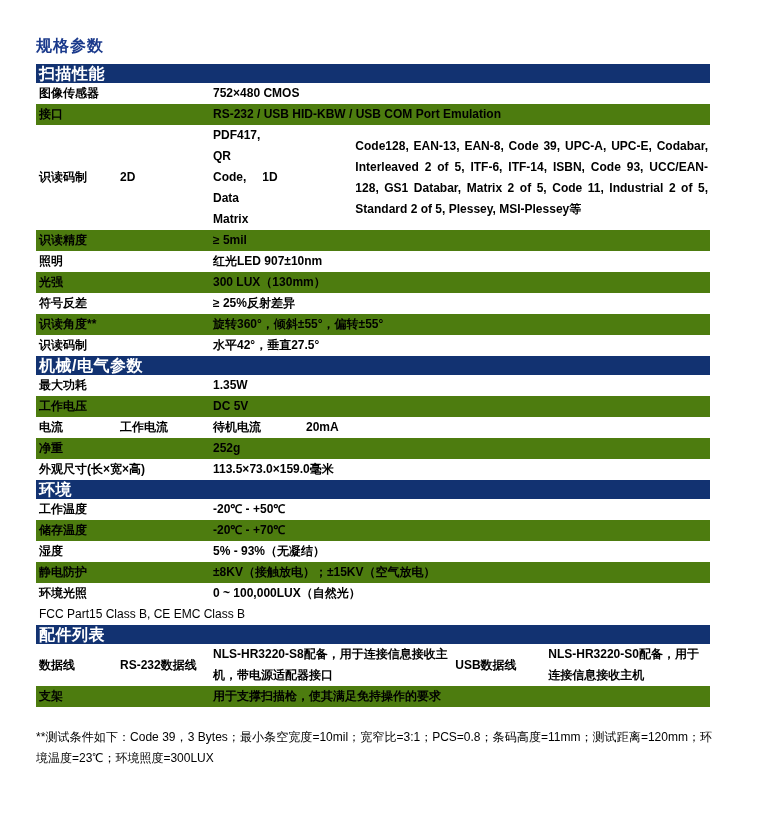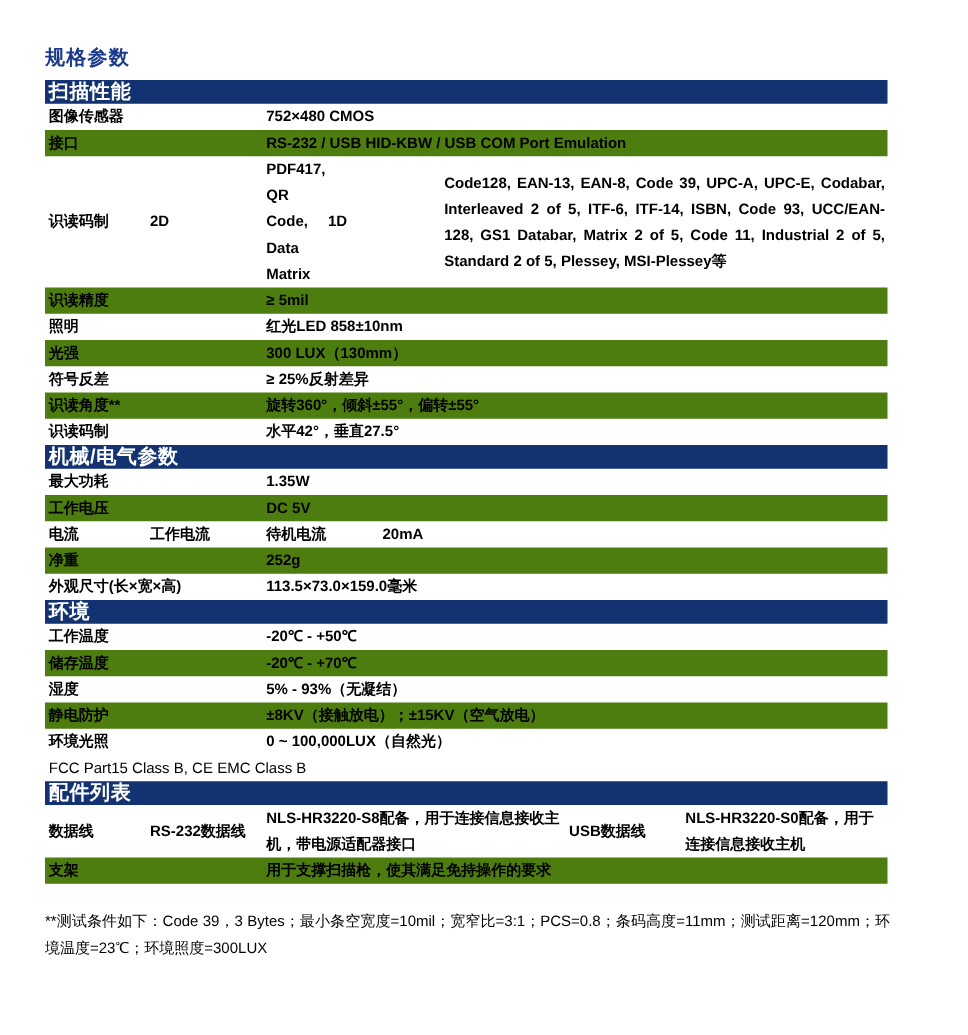--- a/index.html
+++ b/index.html
@@ -101,21 +101,21 @@
 
     <div class="row alt">
       <div class="cell-label">识读精度</div>
       <div class="cell-sub"></div>
       <div class="cell-value">≥ 5mil</div>
     </div>
 
     <div class="row">
       <div class="cell-label">照明</div>
       <div class="cell-sub"></div>
-      <div class="cell-value">红光LED 858±10nm</div>
+      <div class="cell-value">红光LED 907±10nm</div>
     </div>
 
     <div class="row alt">
       <div class="cell-label">光强</div>
       <div class="cell-sub"></div>
       <div class="cell-value">300 LUX（130mm）</div>
     </div>
 
     <div class="row">
       <div class="cell-label">符号反差</div>

